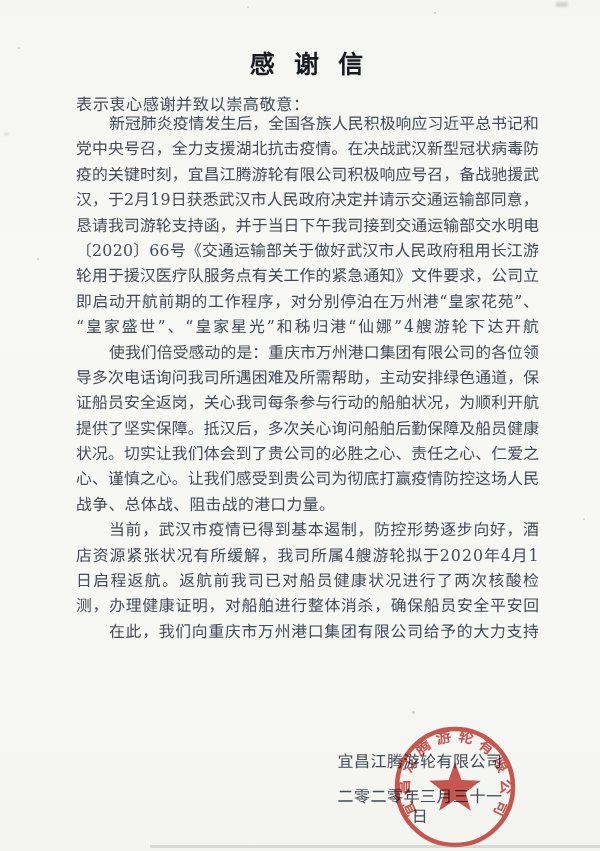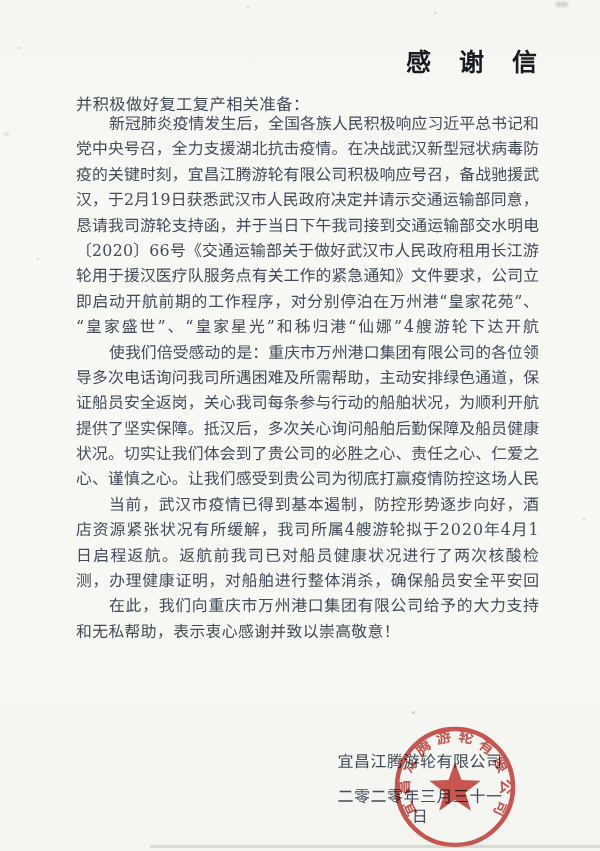--- a/index.html
+++ b/index.html
@@ -14,22 +14,22 @@
     width:600px;height:851px;
     margin:0 auto;
     background:
       linear-gradient(180deg, #f5f5f1 0%, #f8f8f5 30%, #f7f7f3 70%, #f4f4f0 100%);
     overflow:hidden;
     font-family:"DejaVu Serif","Liberation Serif",serif;
     color:var(--ink);
   }
   .title{
     position:absolute;left:76px;top:50px;width:463px;
-    margin:0;text-align:right;
-    font-family:Liberation Mono, monospace;
+    margin:0;text-align:center;
+    font-family:Liberation Serif, serif;
     font-weight:bold;font-size:25px;line-height:30px;
     letter-spacing:2px;word-spacing:9px;
     color:var(--title-ink);
   }
   .salutation{
     position:absolute;left:76px;top:95px;
     font-size:16.2px;line-height:20px;letter-spacing:0.5px;
   }
   .body-block{
     position:absolute;left:76px;top:111px;width:463px;
@@ -74,21 +74,21 @@
     background:rgba(150,150,144,0.28);filter:blur(0.5px);
   }
 </style>
 </head>
 <body>
 
 <div class="page">
 
   <h1 class="title">感 谢 信</h1>
 
-  <div class="salutation">并积极做好复工复产相关准备：</div>
+  <div class="salutation">表示衷心感谢并致以崇高敬意：</div>
 
   <div class="body-block" id="body-lines">
       <div class="line fill indent">
         <span>新</span>
         <span>冠</span>
         <span>肺</span>
         <span>炎</span>
         <span>疫</span>
         <span>情</span>
         <span>发</span>
@@ -541,20 +541,21 @@
         <span>赢</span>
         <span>疫</span>
         <span>情</span>
         <span>防</span>
         <span>控</span>
         <span>这</span>
         <span>场</span>
         <span>人</span>
         <span>民</span>
       </div>
+      <div class="line">战争、总体战、阻击战的港口力量。</div>
       <div class="line fill indent">
         <span>当</span>
         <span>前</span>
         <span>，</span>
         <span>武</span>
         <span>汉</span>
         <span>市</span>
         <span>疫</span>
         <span>情</span>
         <span>已</span>
@@ -688,21 +689,20 @@
         <span>公</span>
         <span>司</span>
         <span>给</span>
         <span>予</span>
         <span>的</span>
         <span>大</span>
         <span>力</span>
         <span>支</span>
         <span>持</span>
       </div>
-      <div class="line">和无私帮助，表示衷心感谢并致以崇高敬意！</div>
     </div>
 
   <div class="sig-company">宜昌江腾游轮有限公司</div>
   <div class="sig-date">二零二零年三月三十一日</div>
 
   <svg class="seal" viewBox="0 0 128 128" aria-hidden="true">
     <circle cx="64" cy="64" r="58" fill="none" stroke="var(--seal-red)" stroke-width="4.5"></circle>
     <polygon points="64,39 70.5,57.1 89.7,57.7 74.5,69.4 79.9,87.8 64,77 48.1,87.8 53.5,69.4 38.3,57.7 57.5,57.1" fill="var(--seal-red)"></polygon>
     <path id="sealArc" d="M 26.3 90.4 A 46 46 0 1 1 101.7 90.4" fill="none"></path>
     <text font-size="15" fill="var(--seal-red)">

